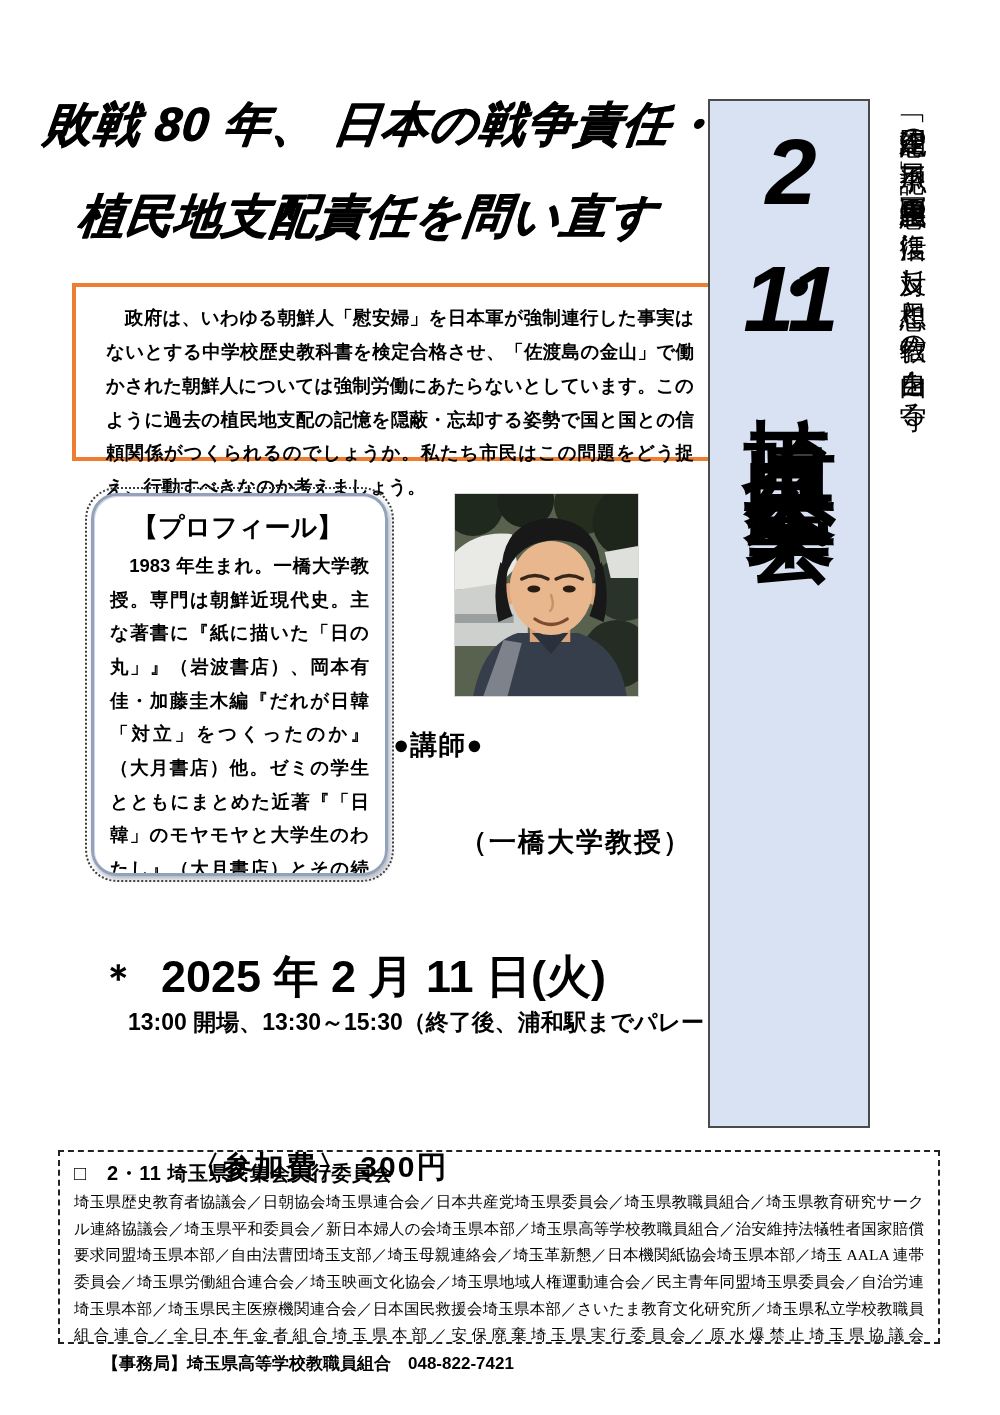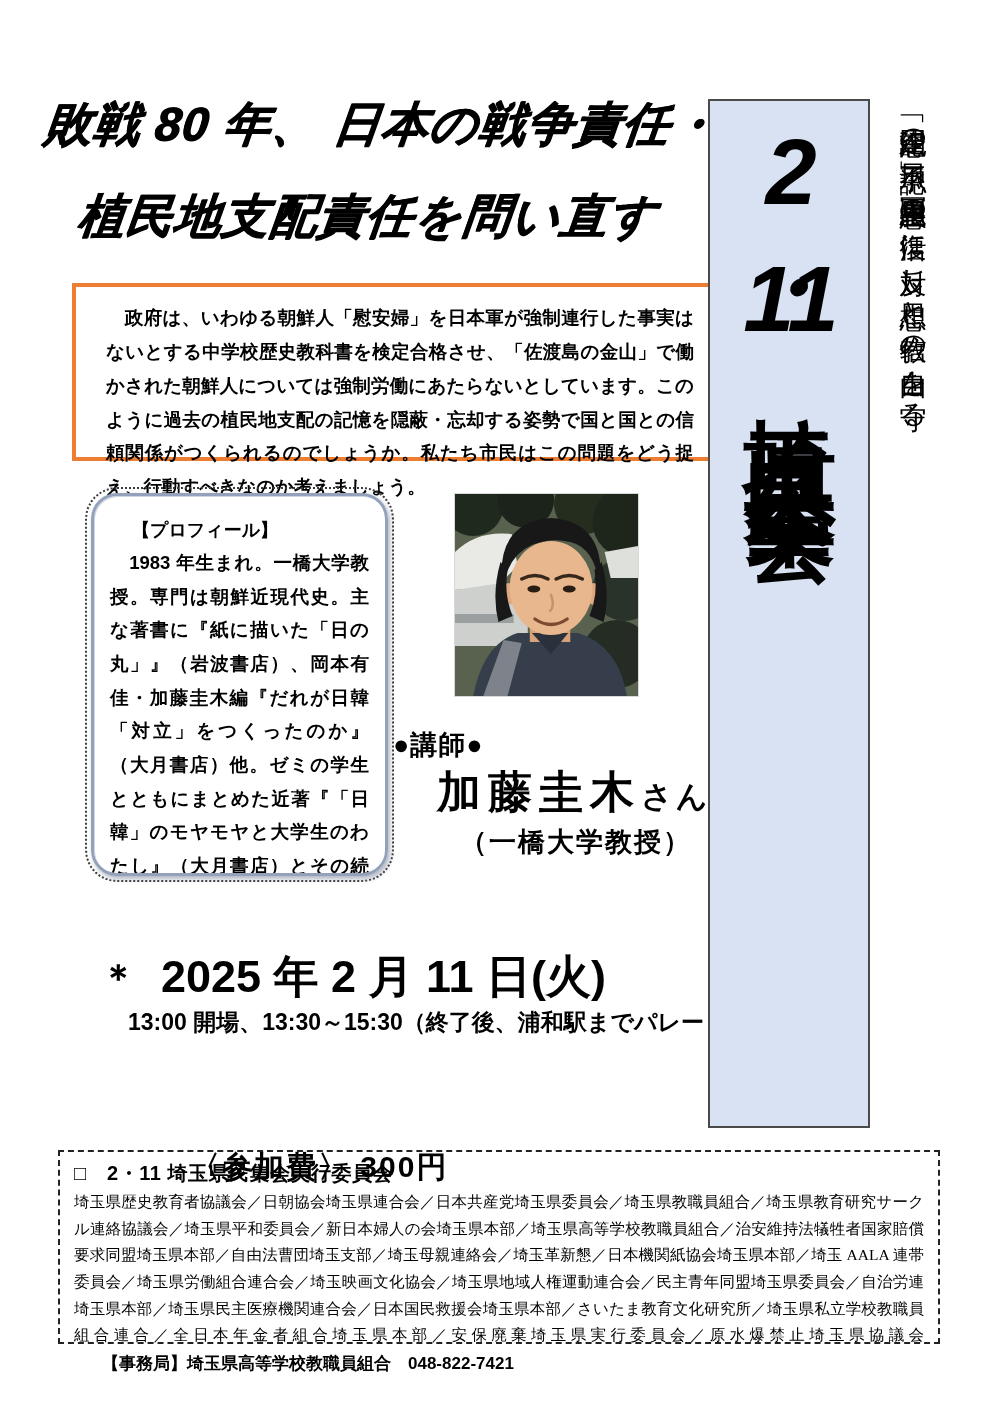--- a/index.html
+++ b/index.html
@@ -47,23 +47,23 @@
   .profile-inner{
     width:100%;height:100%;
     box-sizing:border-box;
     border:3px solid #93a2ba;
     border-radius:26px;
     box-shadow:2px 3px 5px rgba(110,120,140,.55), inset 1px 1px 0 #cfd6e2;
     padding:10px 16px 8px 16px;
     overflow:hidden;
   }
   .profile-heading{
-    font-size:18px;
-    font-weight:900;
-    margin:12px 0 4px 22px;
+    font-size:26px;
+    font-weight:900;
+    margin:4px 0 4px 22px;
   }
   .profile-text{
     font-size:18.5px;
     font-weight:bold;
     line-height:1.82;
     margin:0;
     text-align:justify;
   }
   
   .photo{
@@ -199,23 +199,20 @@
       <path d="M66 85 Q79 78 92 85" stroke="#37271b" stroke-width="3.4" fill="none" stroke-linecap="round"></path>
       <path d="M100 85 Q113 78 126 85" stroke="#37271b" stroke-width="3.4" fill="none" stroke-linecap="round"></path>
       <ellipse cx="78" cy="95" rx="6.4" ry="3.4" fill="#291c12"></ellipse>
       <ellipse cx="113" cy="95" rx="6.4" ry="3.4" fill="#291c12"></ellipse>
       <path d="M95 101 Q99 112 94 117" stroke="#c79266" stroke-width="2.4" fill="none" stroke-linecap="round"></path>
       <path d="M79 125 Q95 136 111 125" stroke="#7b4a31" stroke-width="3.2" fill="none" stroke-linecap="round"></path>
     </svg>
   </div>
 
   <div class="lecturer-label">●講師●</div>
-  <div class="lecturer-name">
-    <span>加藤圭木</span><span class="suffix">さん</span>
-  </div>
   <div class="lecturer-affiliation">（一橋大学教授）</div>
 
   <div class="event-line date-line">
     <span class="event-bullet">＊</span><span>2025 年 2 月 11 日(火)</span>
   </div>
   <div class="event-line time-line">13:00 開場、13:30～15:30（終了後、浦和駅までパレード）</div>
   <div class="event-line fee-line">〈参加費〉 300円</div>
 
   <div class="committee-box">
     <p class="committee-heading">□　2・11 埼玉県民集会実行委員会</p>

